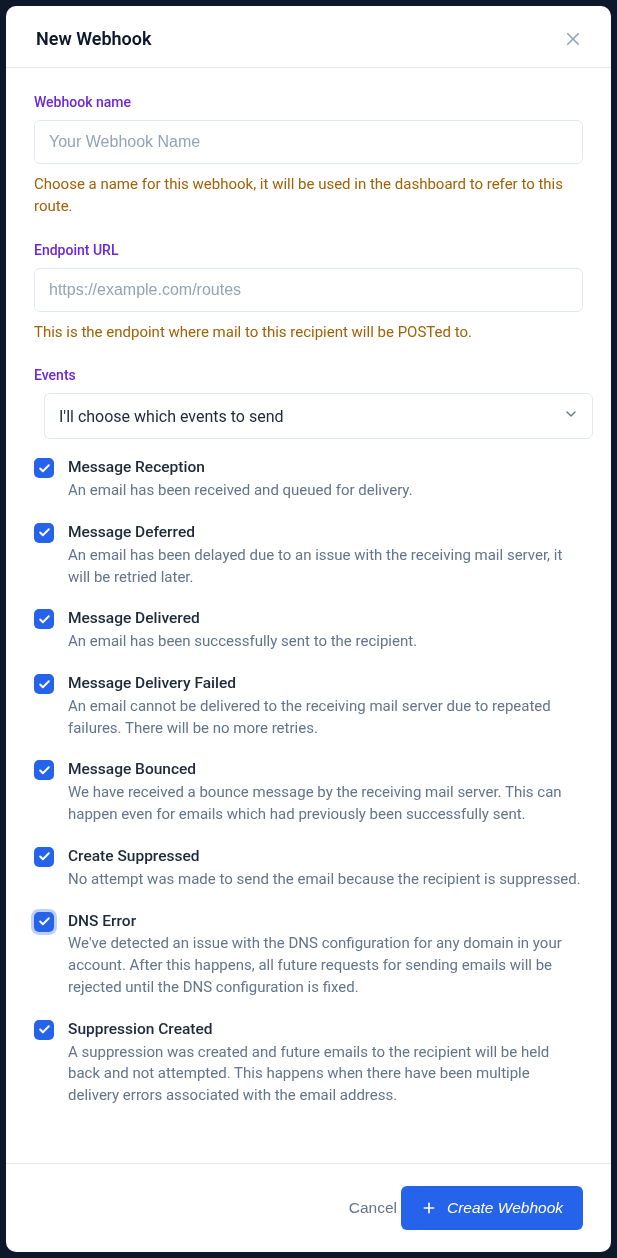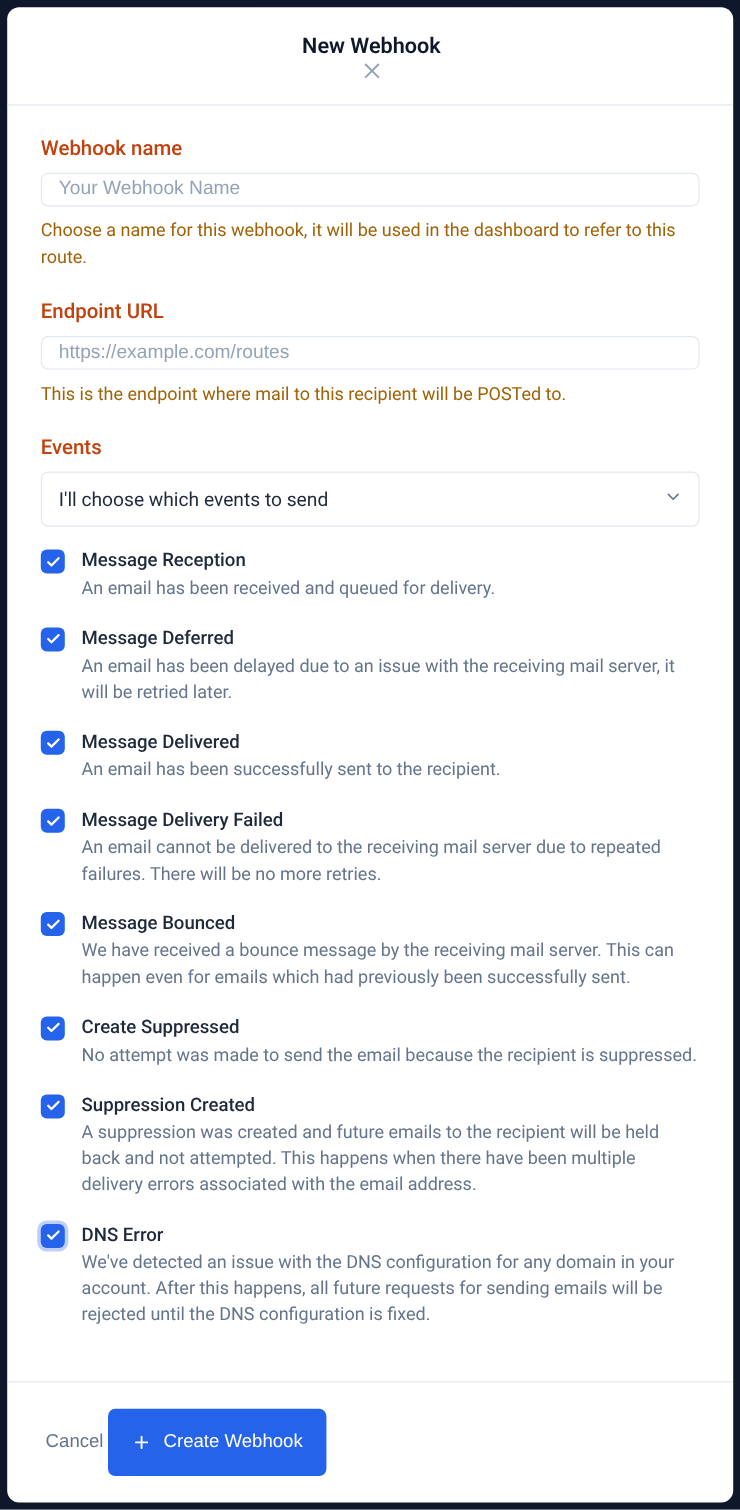--- a/index.html
+++ b/index.html
@@ -23,21 +23,20 @@
     display: flex;
     flex-direction: column;
     overflow: hidden;
   }
   .modal-header {
     display: flex;
     align-items: center;
     justify-content: space-between;
     padding: 22px 28px 18px 30px;
     border-bottom: 1px solid #e5e7eb;
-    flex-direction: column;
   }
   .modal-title {
     font-size: 18px;
     font-weight: 600;
     color: #0f172a;
   }
   .close-icon {
     width: 20px;
     height: 20px;
     color: #94a3b8;
@@ -46,47 +45,48 @@
     align-items: center;
     justify-content: center;
   }
   .modal-body {
     flex: 1;
     padding: 26px 28px 10px 28px;
     overflow-y: auto;
   }
   .field-group { margin-bottom: 24px; }
   .field-label {
-    font-size: 17px;
+    font-size: 14px;
     font-weight: 500;
-    color: #c2410c;
+    color: #6d28d9;
     margin-bottom: 10px;
     display: block;
   }
   .text-input {
     width: 100%;
-    height: 28px;
+    height: 44px;
     border: 1px solid #e2e8f0;
     border-radius: 6px;
     padding: 0 14px;
     font-size: 16px;
     color: #b91c1c;
     background: #fff;
     outline: none;
   }
   .text-input::placeholder { color: #94a3b8; }
   .helper-text {
     font-size: 15px;
     color: #a16207;
     margin-top: 10px;
     line-height: 1.45;
   }
   .select-wrap {
     position: relative;
     width: 100%;
+    margin-left: 10px;
   }
   .select-input {
     width: 100%;
     height: 46px;
     border: 1px solid #e2e8f0;
     border-radius: 6px;
     padding: 0 40px 0 14px;
     font-size: 16px;
     color: #1e293b;
     background: #fff;
@@ -135,43 +135,44 @@
     font-size: 15px;
     color: #64748b;
     line-height: 1.45;
     margin-top: 2px;
   }
   .modal-footer {
     border-top: 1px solid #e5e7eb;
     padding: 22px 28px;
     display: flex;
     align-items: center;
-    justify-content: flex-start;
+    justify-content: flex-end;
   }
   .cancel-btn {
     font-size: 15.5px;
     color: #64748b;
     background: none;
     border: none;
     cursor: pointer;
     padding: 8px 4px;
   }
   .primary-btn {
     background: #2563eb;
     color: #fff;
     border: none;
     border-radius: 6px;
     padding: 0 20px;
-    height: 56px;
+    height: 44px;
     font-size: 15.5px;
     font-weight: 500;
     display: flex;
     align-items: center;
     gap: 10px;
     cursor: pointer;
+    font-style: italic;
   }
   .plus-icon {
     display: flex;
     align-items: center;
     justify-content: center;
   }
 </style>
 </head>
 <body>
 
@@ -272,39 +273,39 @@
               <svg width="13" height="13" viewBox="0 0 24 24" fill="none" stroke="#fff" stroke-width="3.5" stroke-linecap="round" stroke-linejoin="round">
                 <polyline points="20 6 9 17 4 12"></polyline>
               </svg>
             </div>
             <div class="event-text">
               <div class="event-title">Create Suppressed</div>
               <div class="event-desc">No attempt was made to send the email because the recipient is suppressed.</div>
             </div>
           </div>
           <div class="event-item">
+            <div class="checkbox focused">
+              <svg width="13" height="13" viewBox="0 0 24 24" fill="none" stroke="#fff" stroke-width="3.5" stroke-linecap="round" stroke-linejoin="round">
+                <polyline points="20 6 9 17 4 12"></polyline>
+              </svg>
+            </div>
+            <div class="event-text">
+              <div class="event-title">DNS Error</div>
+              <div class="event-desc">We've detected an issue with the DNS configuration for any domain in your account. After this happens, all future requests for sending emails will be rejected until the DNS configuration is fixed.</div>
+            </div>
+          </div>
+          <div class="event-item">
             <div class="checkbox">
               <svg width="13" height="13" viewBox="0 0 24 24" fill="none" stroke="#fff" stroke-width="3.5" stroke-linecap="round" stroke-linejoin="round">
                 <polyline points="20 6 9 17 4 12"></polyline>
               </svg>
             </div>
             <div class="event-text">
               <div class="event-title">Suppression Created</div>
               <div class="event-desc">A suppression was created and future emails to the recipient will be held back and not attempted. This happens when there have been multiple delivery errors associated with the email address.</div>
-            </div>
-          </div>
-          <div class="event-item">
-            <div class="checkbox focused">
-              <svg width="13" height="13" viewBox="0 0 24 24" fill="none" stroke="#fff" stroke-width="3.5" stroke-linecap="round" stroke-linejoin="round">
-                <polyline points="20 6 9 17 4 12"></polyline>
-              </svg>
-            </div>
-            <div class="event-text">
-              <div class="event-title">DNS Error</div>
-              <div class="event-desc">We've detected an issue with the DNS configuration for any domain in your account. After this happens, all future requests for sending emails will be rejected until the DNS configuration is fixed.</div>
             </div>
           </div>
         </div>
     </div>
 
   </div>
 
   <div class="modal-footer">
     <button class="cancel-btn">Cancel</button>
     <button class="primary-btn">

